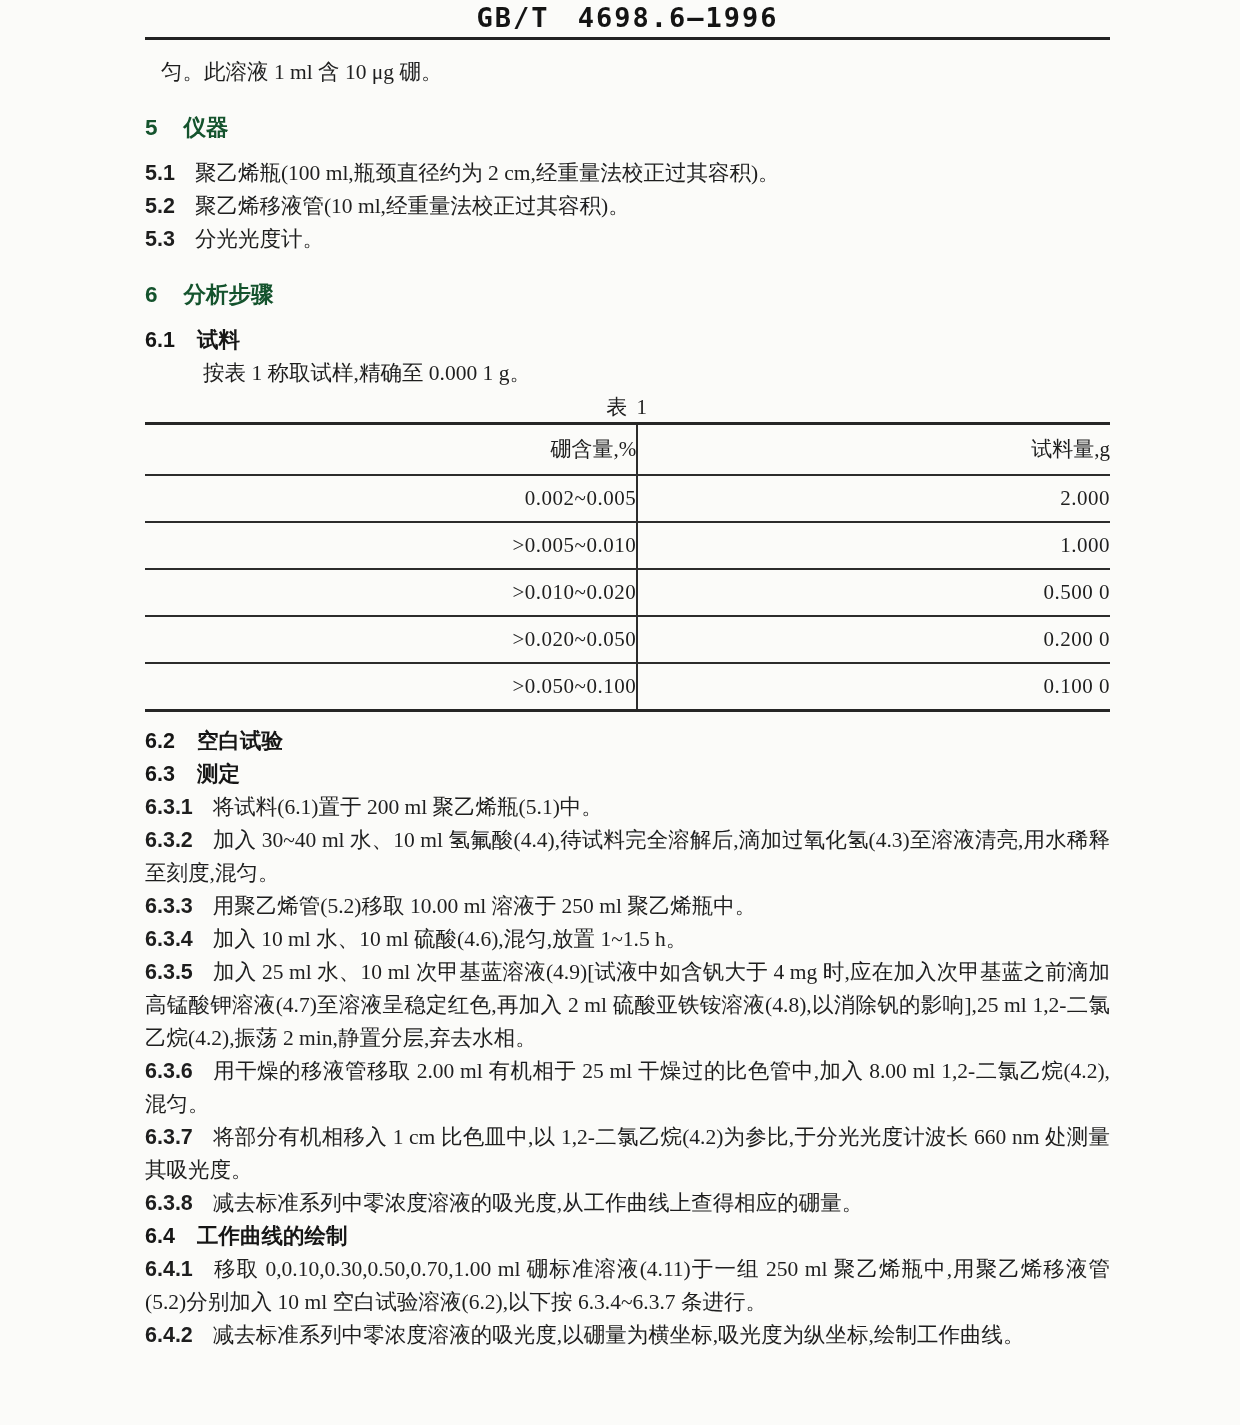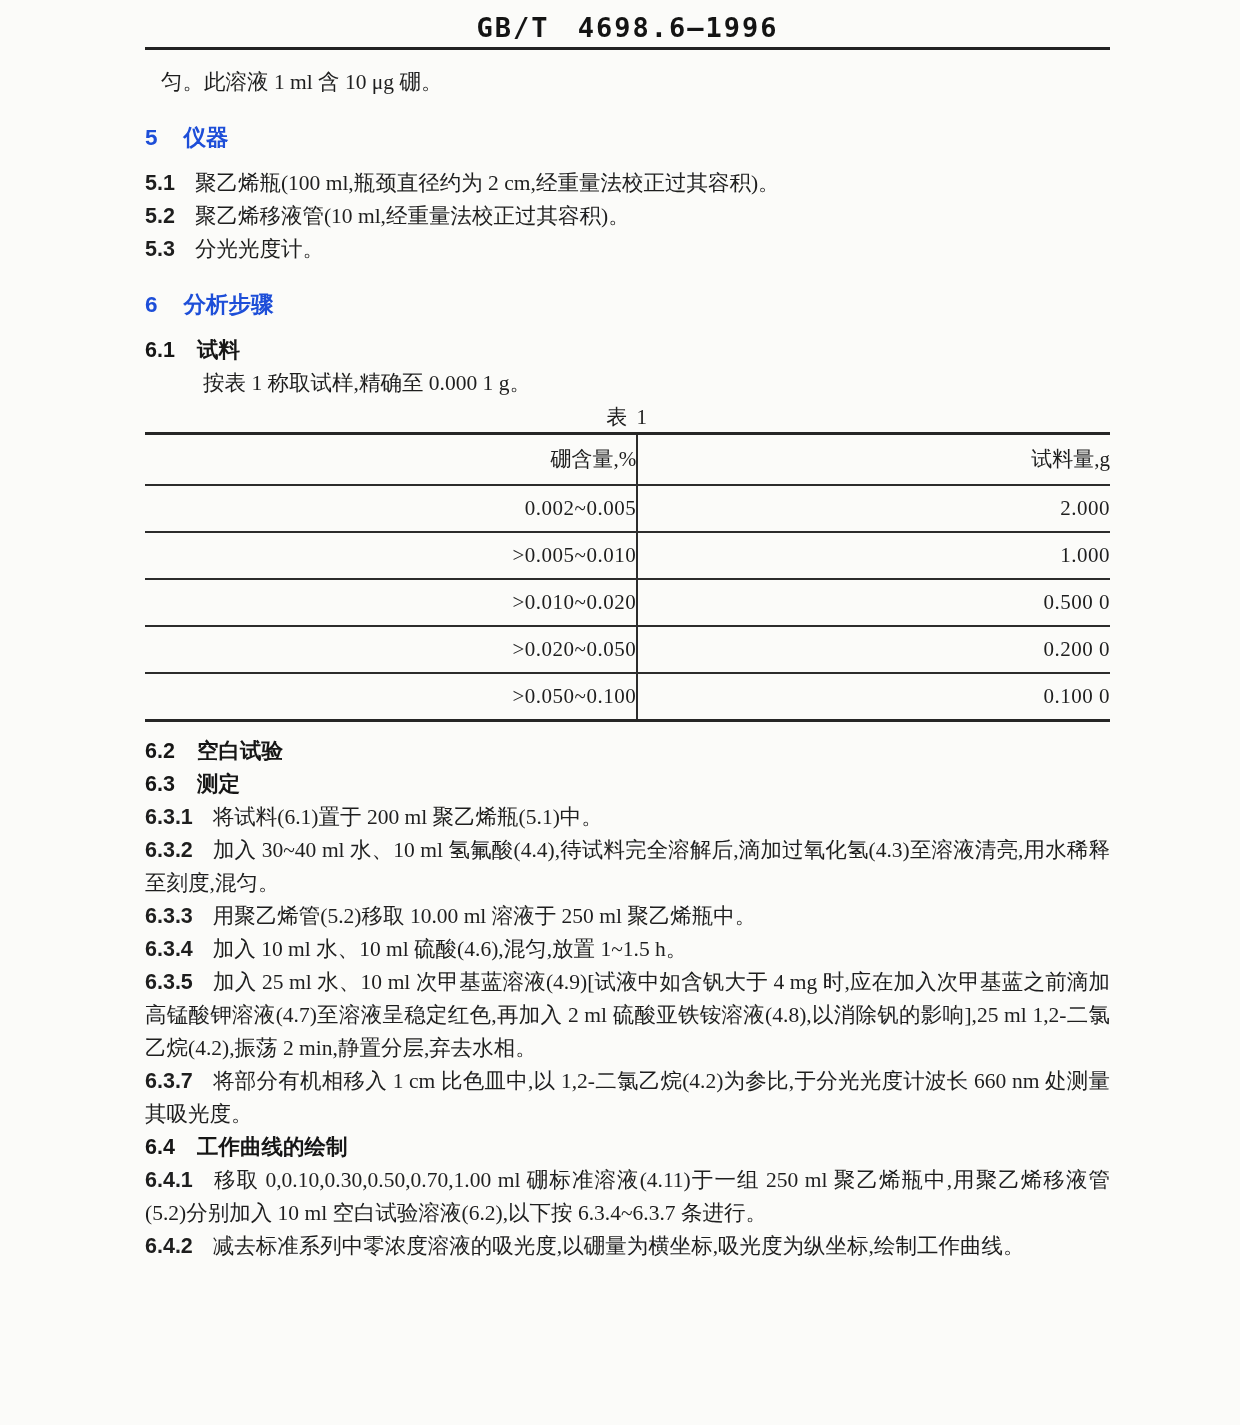--- a/index.html
+++ b/index.html
@@ -8,21 +8,21 @@
     background: #fbfbf9;
     color: #1e1e1e;
     font-family: "Liberation Serif", serif;
     font-size: 21.5px;
     line-height: 33px;
     overflow: hidden;
   }
   .page {
     box-sizing: border-box;
     width: 1240px; height: 1419px;
-    padding: 12px 130px 0 145px;
+    padding: 2px 130px 0 145px;
   }
   .std-code {
     text-align: center;
     font-family: "DejaVu Sans Mono", monospace;
     font-weight: bold;
     font-size: 27px;
     letter-spacing: 2px;
     word-spacing: 10px;
     line-height: 32px;
     color: #141414;
@@ -33,21 +33,21 @@
     margin-top: 3px;
   }
   .lead { margin: 24px 0 0 0; }
 
   h2.sec {
     font-family: "Liberation Sans", sans-serif;
     font-weight: bold;
     font-size: 22.5px;
     line-height: 33px;
     margin: 22px 0 0 0;
-    color: #1d4ed8;
+    color: #14532d;
   }
   h3.subsec {
     font-family: "Liberation Sans", sans-serif;
     font-weight: bold;
     font-size: 21.5px;
     line-height: 33px;
     margin: 13px 0 0 0;
     color: #161616;
   }
   .hnum { margin-right: 26px; }
@@ -156,19 +156,21 @@
     </table>
 
   <h3 class="subsec gap-62"><span class="hnum" style="margin-right:22px">6.2</span><span>空白试验</span></h3>
 
   <h3 class="subsec" style="margin-top:0"><span class="hnum" style="margin-right:22px">6.3</span><span>测定</span></h3>
   <p class="clause"><span class="num">6.3.1</span><span>将试料(6.1)置于 200 ml 聚乙烯瓶(5.1)中。</span></p>
   <p class="clause"><span class="num">6.3.2</span><span>加入 30~40 ml 水、10 ml 氢氟酸(4.4),待试料完全溶解后,滴加过氧化氢(4.3)至溶液清亮,用水稀释至刻度,混匀。</span></p>
   <p class="clause"><span class="num">6.3.3</span><span>用聚乙烯管(5.2)移取 10.00 ml 溶液于 250 ml 聚乙烯瓶中。</span></p>
   <p class="clause"><span class="num">6.3.4</span><span>加入 10 ml 水、10 ml 硫酸(4.6),混匀,放置 1~1.5 h。</span></p>
   <p class="clause"><span class="num">6.3.5</span><span>加入 25 ml 水、10 ml 次甲基蓝溶液(4.9)[试液中如含钒大于 4 mg 时,应在加入次甲基蓝之前滴加高锰酸钾溶液(4.7)至溶液呈稳定红色,再加入 2 ml 硫酸亚铁铵溶液(4.8),以消除钒的影响],25 ml 1,2-二氯乙烷(4.2),振荡 2 min,静置分层,弃去水相。</span></p>
+  <p class="clause"><span class="num">6.3.6</span><span>用干燥的移液管移取 2.00 ml 有机相于 25 ml 干燥过的比色管中,加入 8.00 ml 1,2-二氯乙烷(4.2),混匀。</span></p>
   <p class="clause"><span class="num">6.3.7</span><span>将部分有机相移入 1 cm 比色皿中,以 1,2-二氯乙烷(4.2)为参比,于分光光度计波长 660 nm 处测量其吸光度。</span></p>
+  <p class="clause"><span class="num">6.3.8</span><span>减去标准系列中零浓度溶液的吸光度,从工作曲线上查得相应的硼量。</span></p>
 
   <h3 class="subsec" style="margin-top:0"><span class="hnum" style="margin-right:22px">6.4</span><span>工作曲线的绘制</span></h3>
   <p class="clause"><span class="num">6.4.1</span><span>移取 0,0.10,0.30,0.50,0.70,1.00 ml 硼标准溶液(4.11)于一组 250 ml 聚乙烯瓶中,用聚乙烯移液管(5.2)分别加入 10 ml 空白试验溶液(6.2),以下按 6.3.4~6.3.7 条进行。</span></p>
   <p class="clause"><span class="num">6.4.2</span><span>减去标准系列中零浓度溶液的吸光度,以硼量为横坐标,吸光度为纵坐标,绘制工作曲线。</span></p>
 
 </div>
 
 </body></html>

